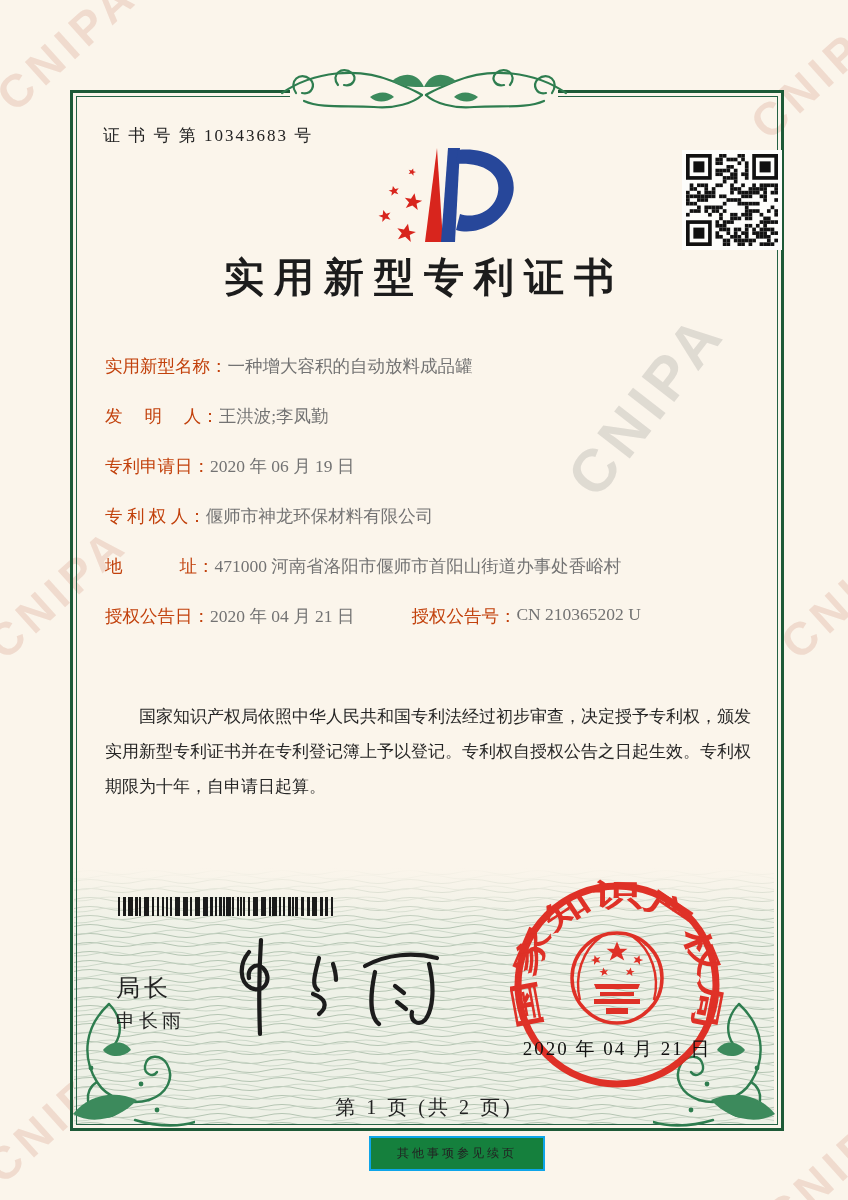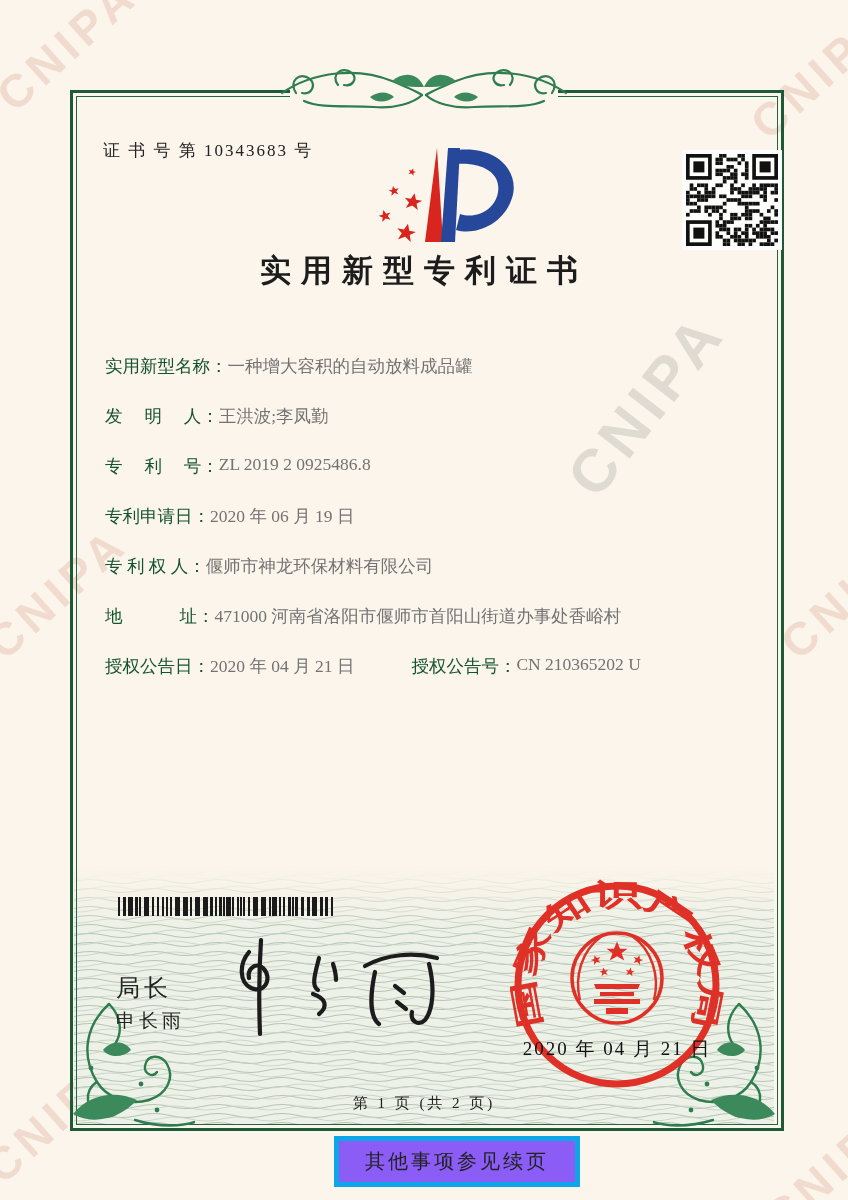--- a/index.html
+++ b/index.html
@@ -12,37 +12,37 @@
   .wm-pink{color:rgba(216,160,138,0.30);font-size:46px;}
   .wm-gray{color:rgba(150,150,148,0.28);font-size:60px;}
   
   #frame{position:absolute;left:70px;top:90px;width:708px;height:1035px;
          border:3.5px solid #1d5a37;z-index:3;pointer-events:none;}
   #frame .inner{position:absolute;inset:3px;border:1.2px solid #246244;}
   
   #band{position:absolute;left:74px;top:868px;z-index:2;}
   
   .content{z-index:5;}
-  #certno{left:103px;top:139px;font-size:17px;letter-spacing:2px;}
-  #title{left:0;right:0;top:250px;text-align:center;font-size:31px;font-weight:700;
+  #certno{left:103px;top:124px;font-size:17px;letter-spacing:2px;}
+  #title{left:0;right:0;top:250px;text-align:center;font-size:40px;font-weight:700;
          letter-spacing:10px;color:#1c1c1c;}
   #fields{left:105px;top:354px;width:650px;}
   .frow{height:50px;font-size:17.5px;display:flex;align-items:flex-start;white-space:pre;}
-  .frow .lbl{color:#14532d;}
+  .frow .lbl{color:#c2410c;}
   .frow .val{color:#737373;}
   .frow .lbl2{margin-left:57px;}
   #paras{left:105px;top:700px;width:646px;}
   #paras p{margin:0;font-size:17px;line-height:2.05;text-indent:2em;text-align:justify;color:#262626;}
   #dirtitle{left:116px;top:972px;font-size:24px;letter-spacing:4px;}
   #dirname{left:116px;top:1008px;font-size:19px;letter-spacing:4px;text-align:right;}
   #sealdate{left:510px;top:1036px;width:214px;text-align:center;font-size:19px;
             letter-spacing:2px;color:#111;z-index:7;}
-  #pageinfo{left:0;right:0;top:1094px;text-align:center;font-size:15px;letter-spacing:3px;}
-  #notebox{left:50%;top:1136px;transform:translateX(calc(-50% + 33px));background:#8b5cf6;
-           border:5px solid #0ea5e9;padding:7px 26px;font-size:20px;letter-spacing:3px;z-index:6;}
+  #pageinfo{left:0;right:0;top:1094px;text-align:center;font-size:20px;letter-spacing:3px;}
+  #notebox{left:50%;top:1136px;transform:translateX(calc(-50% + 33px));background:#15803d;
+           border:2px solid #0ea5e9;padding:7px 26px;font-size:12px;letter-spacing:3px;z-index:6;}
   #qrbox{left:682px;top:150px;width:96px;height:96px;background:#fdfdfb;padding:2px;z-index:5;}
   #barcode{left:118px;top:897px;width:218px;height:19px;z-index:6;}
   svg{display:block;}
 </style>
 </head>
 <body>
 
 <div id="page">
 
   <div class="wm wm-pink" style="left:-18px;top:18px;transform:rotate(-42deg);">CNIPA</div>
@@ -387,28 +387,28 @@
         <rect x="5.68" y="71.92" width="18.400000000000002" height="18.400000000000002" fill="#fdfdfb"></rect>
         <rect x="9.36" y="75.60000000000001" width="11.040000000000001" height="11.040000000000001" fill="#111"></rect>
       </svg>
     </div>
 
   <div id="title" class="abs content">实用新型专利证书</div>
 
   <div id="fields" class="abs content">
     <div class="frow"><span class="lbl">实用新型名称：</span><span class="val">一种增大容积的自动放料成品罐</span></div>
     <div class="frow"><span class="lbl">发　 明　 人：</span><span class="val">王洪波;李凤勤</span></div>
-    <div class="frow"><span class="lbl">专　 利　 号：</span><span class="val">ZL 2019 2 0925486.8</span></div>
     <div class="frow"><span class="lbl">专利申请日：</span><span class="val">2020 年 06 月 19 日</span></div>
     <div class="frow"><span class="lbl">专 利 权 人：</span><span class="val">偃师市神龙环保材料有限公司</span></div>
     <div class="frow"><span class="lbl">地　　　 址：</span><span class="val">471000 河南省洛阳市偃师市首阳山街道办事处香峪村</span></div>
     <div class="frow"><span class="lbl">授权公告日：</span><span class="val">2020 年 04 月 21 日</span><span class="lbl lbl2">授权公告号：</span><span class="val">CN 210365202 U</span></div>
   </div>
 
   <div id="paras" class="abs content">
+    <p>国家知识产权局依照中华人民共和国专利法经过初步审查，决定授予专利权，颁发实用新型专利证书并在专利登记簿上予以登记。专利权自授权公告之日起生效。专利权期限为十年，自申请日起算。</p>
   </div>
 
   <div id="barcode" class="abs">
       <svg width="218" height="19" xmlns="http://www.w3.org/2000/svg">
         <rect x="0" y="0" width="2" height="19" fill="#1a1a1a"></rect>
         <rect x="5" y="0" width="3" height="19" fill="#1a1a1a"></rect>
         <rect x="10" y="0" width="5" height="19" fill="#1a1a1a"></rect>
         <rect x="17" y="0" width="3" height="19" fill="#1a1a1a"></rect>
         <rect x="21" y="0" width="2" height="19" fill="#1a1a1a"></rect>
         <rect x="26" y="0" width="5" height="19" fill="#1a1a1a"></rect>

